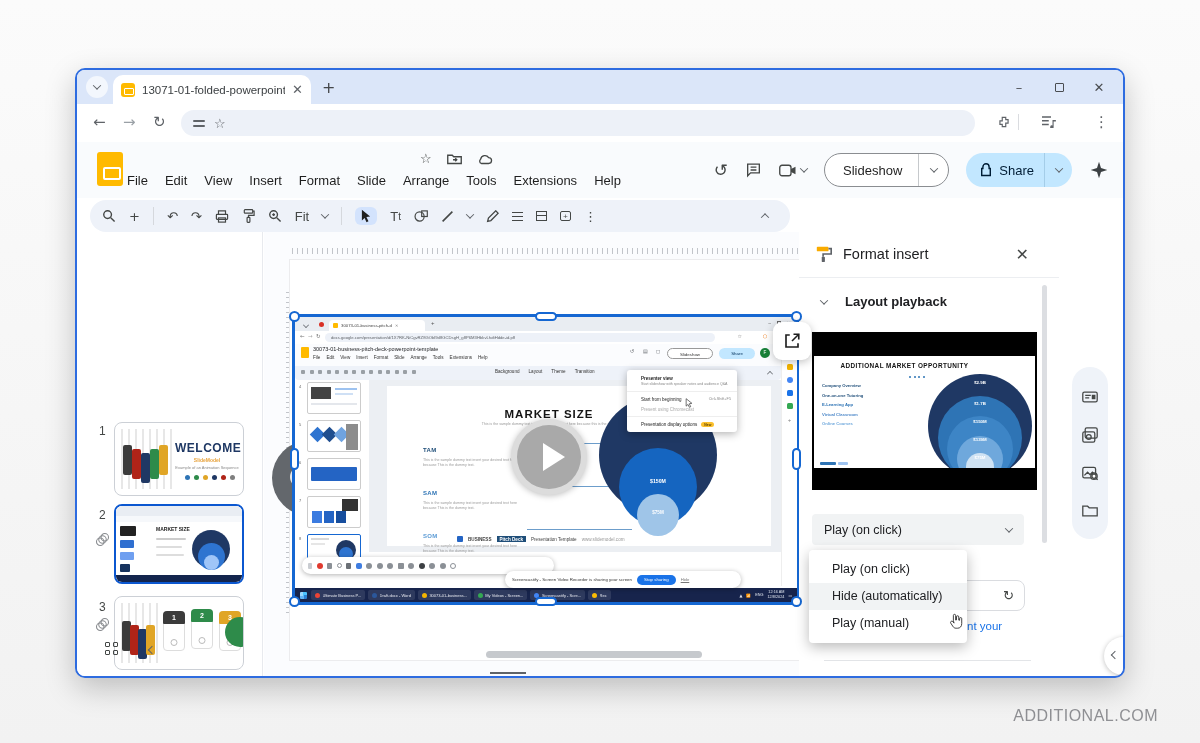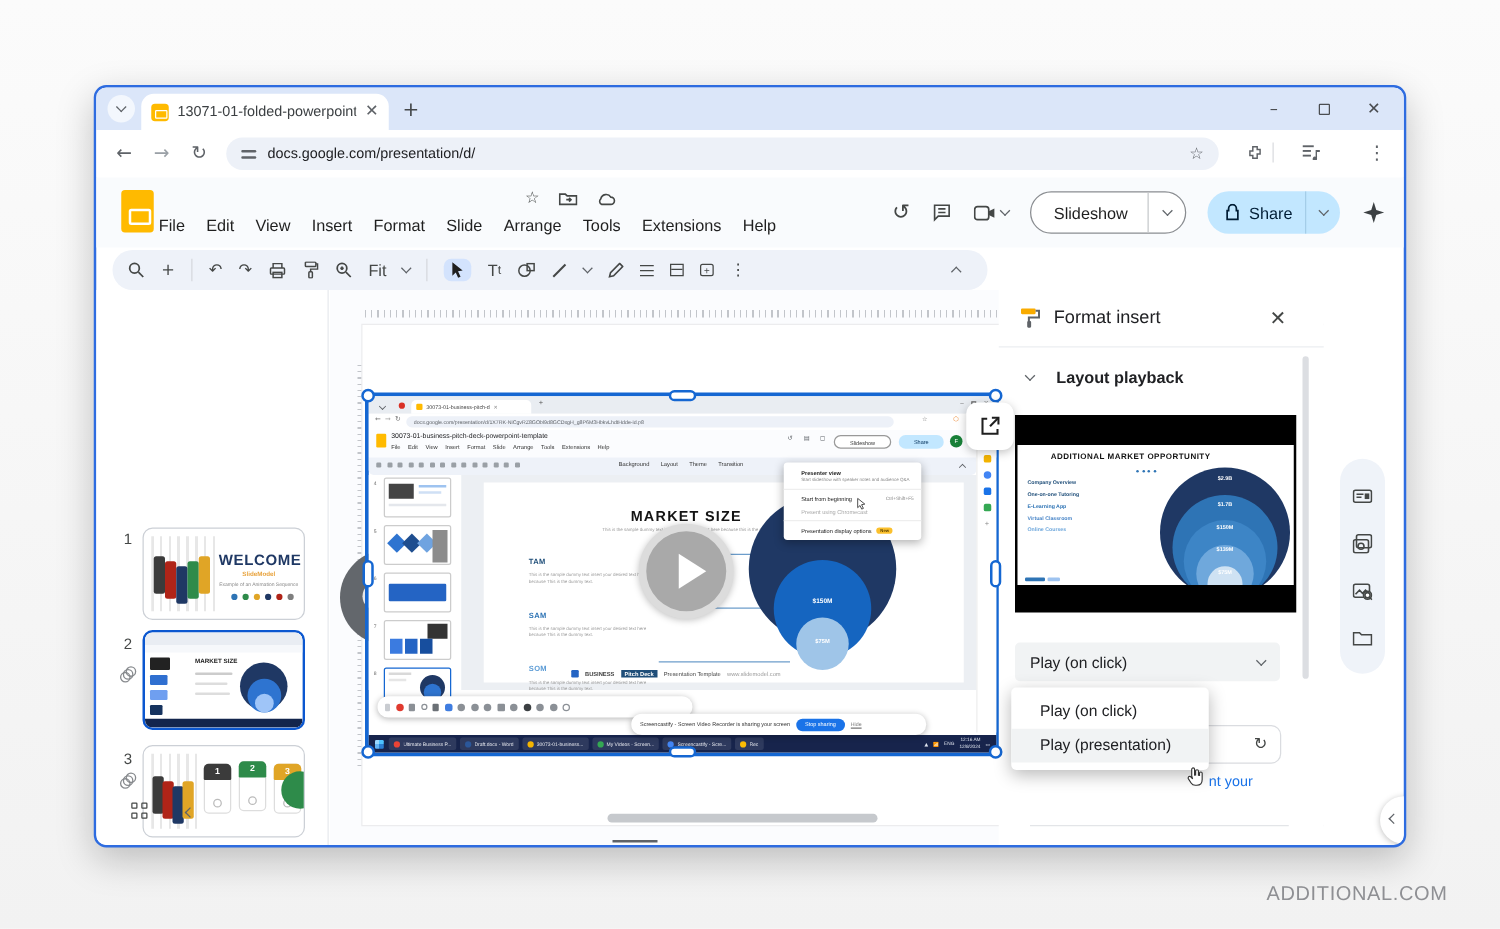--- a/index.html
+++ b/index.html
@@ -296,21 +296,20 @@
         <span class="ico">✕</span>
       </div>
     </div>
 
     <div class="urlrow">
       <span class="navic ico" style="left:16px;">←</span>
       <span class="navic ico" style="left:46px;color:#9aa0a6;">→</span>
       <span class="navic ico" style="left:76px;">↻</span>
       <div class="urlpill">
         <i class="tune"></i>
-        <span class="urltext">docs.google.com/presentation/d/</span>
         <span class="urlstar ico">☆</span>
       </div>
       <span class="navic" style="right:112px;top:11px;">
         <svg width="14" height="14" viewBox="0 0 24 24" fill="none" stroke="#5f6368" stroke-width="2">
             <path d="M9 4h6v4h4v6h-4v6H9v-4H5V10h4z"></path>
           </svg>
       </span>
       <span style="position:absolute;right:104px;top:10px;width:1px;height:16px;background:#dadce0;"></span>
       <span class="navic" style="right:66px;top:11px;">
         <svg width="15" height="13" viewBox="0 0 20 16">
@@ -878,21 +877,22 @@
       </div>
 
       <div class="fo-refresh">
         <span class="ico">↻</span>
       </div>
       <span class="fo-bluetext">nt your</span>
 
       <div class="fo-menu">
         <div>
             <div class="fo-opt">Play (on click)</div>
-            <div class="fo-opt">Play (presentation)</div>
+            <div class="fo-opt">Hide (automatically)</div>
+            <div class="fo-opt">Play (manual)</div>
           </div>
         <svg class="hand" width="17" height="19" viewBox="0 0 24 26">
           <path d="M9 12V4.5a1.6 1.6 0 0 1 3.2 0V11l1.2-.2V6.5a1.6 1.6 0 0 1 3.2 0v4.6l1.2.2V9a1.5 1.5 0 0 1 3 0v7c0 4-2.4 6.5-6 6.5h-1.8c-2.2 0-3.6-.9-4.7-2.6l-3-4.6c-.6-1-.3-2.1.7-2.6.8-.4 1.7-.1 2.3.6l1.7 2z" fill="#fff" stroke="#333" stroke-width="1.3"></path>
         </svg>
       </div>
 
       <div class="fo-div"></div>
       <div class="fo-scroll"></div>
     </div>
 

